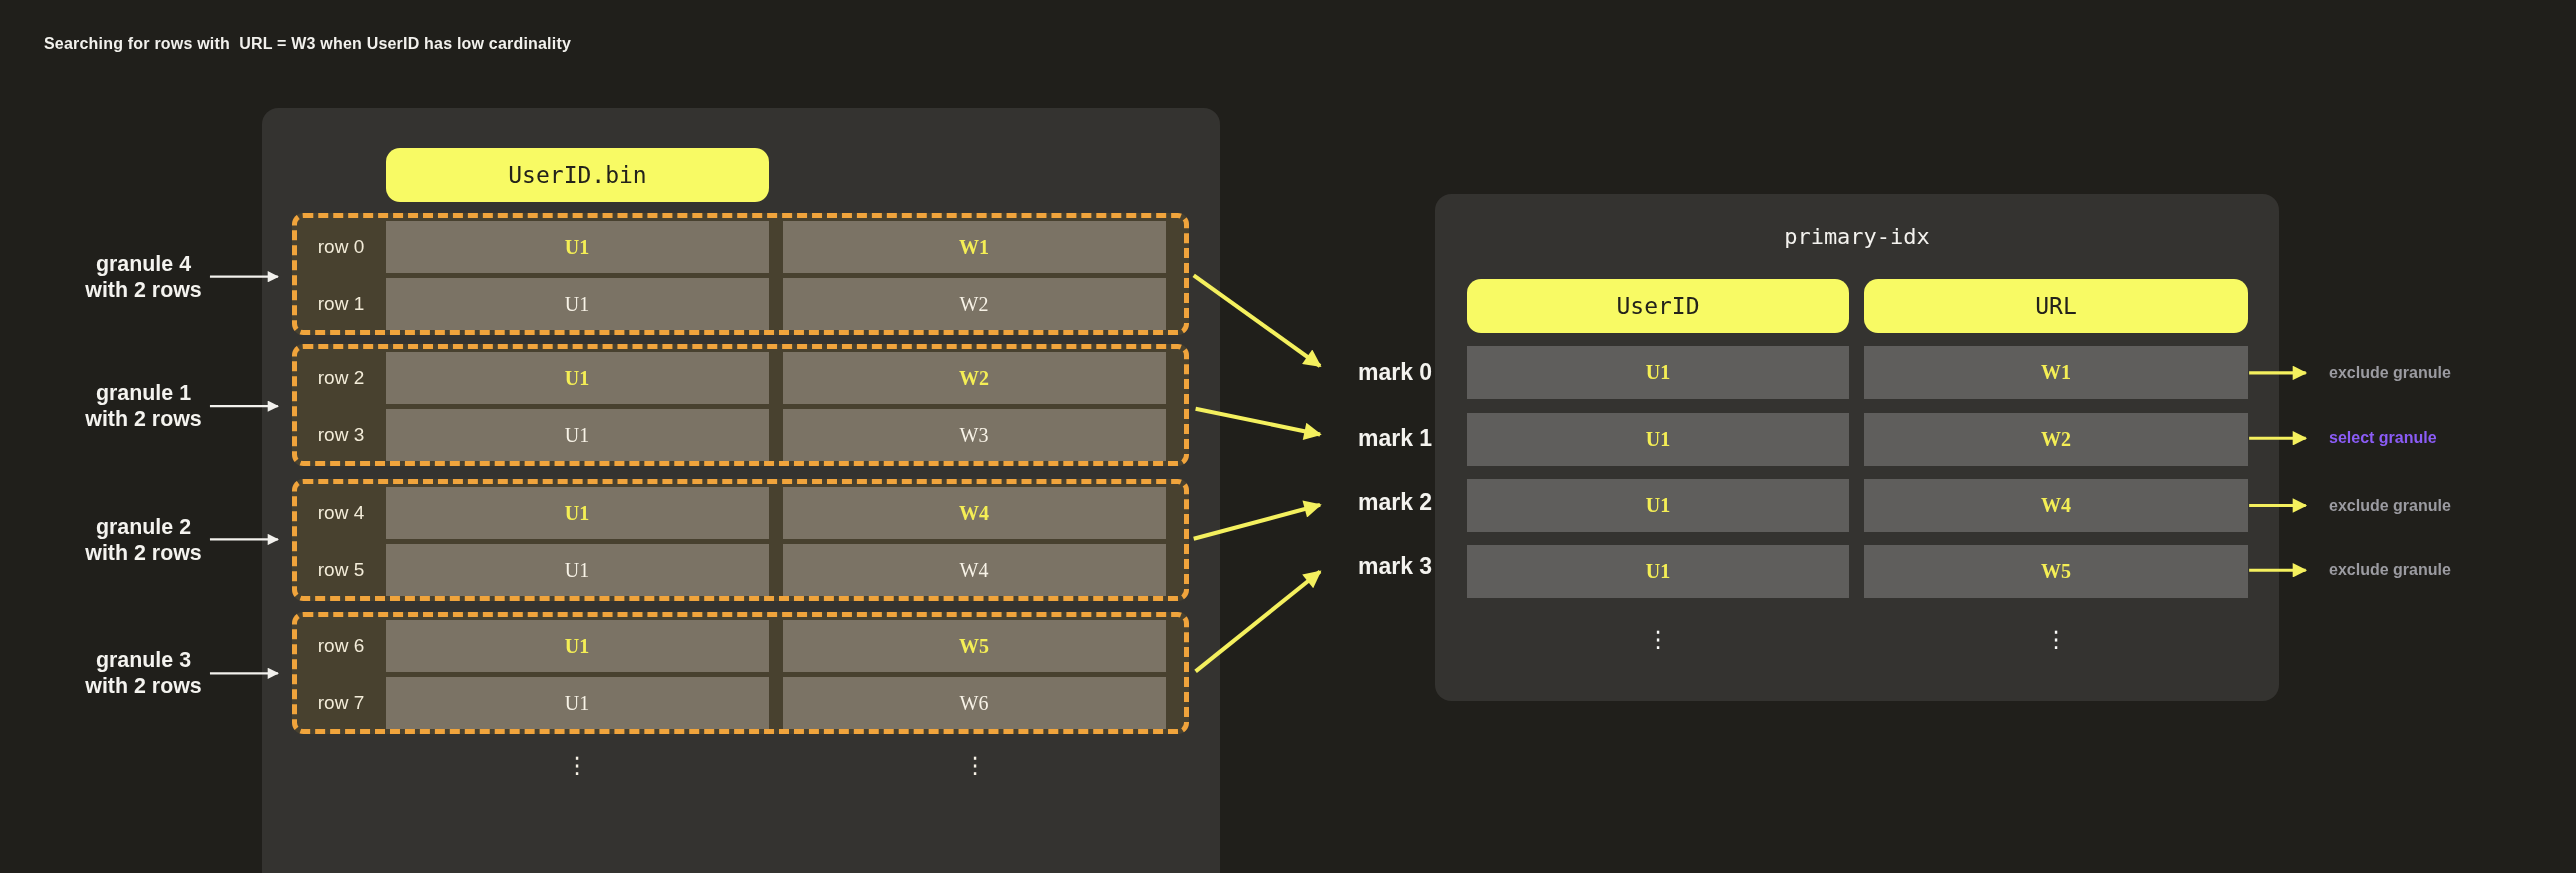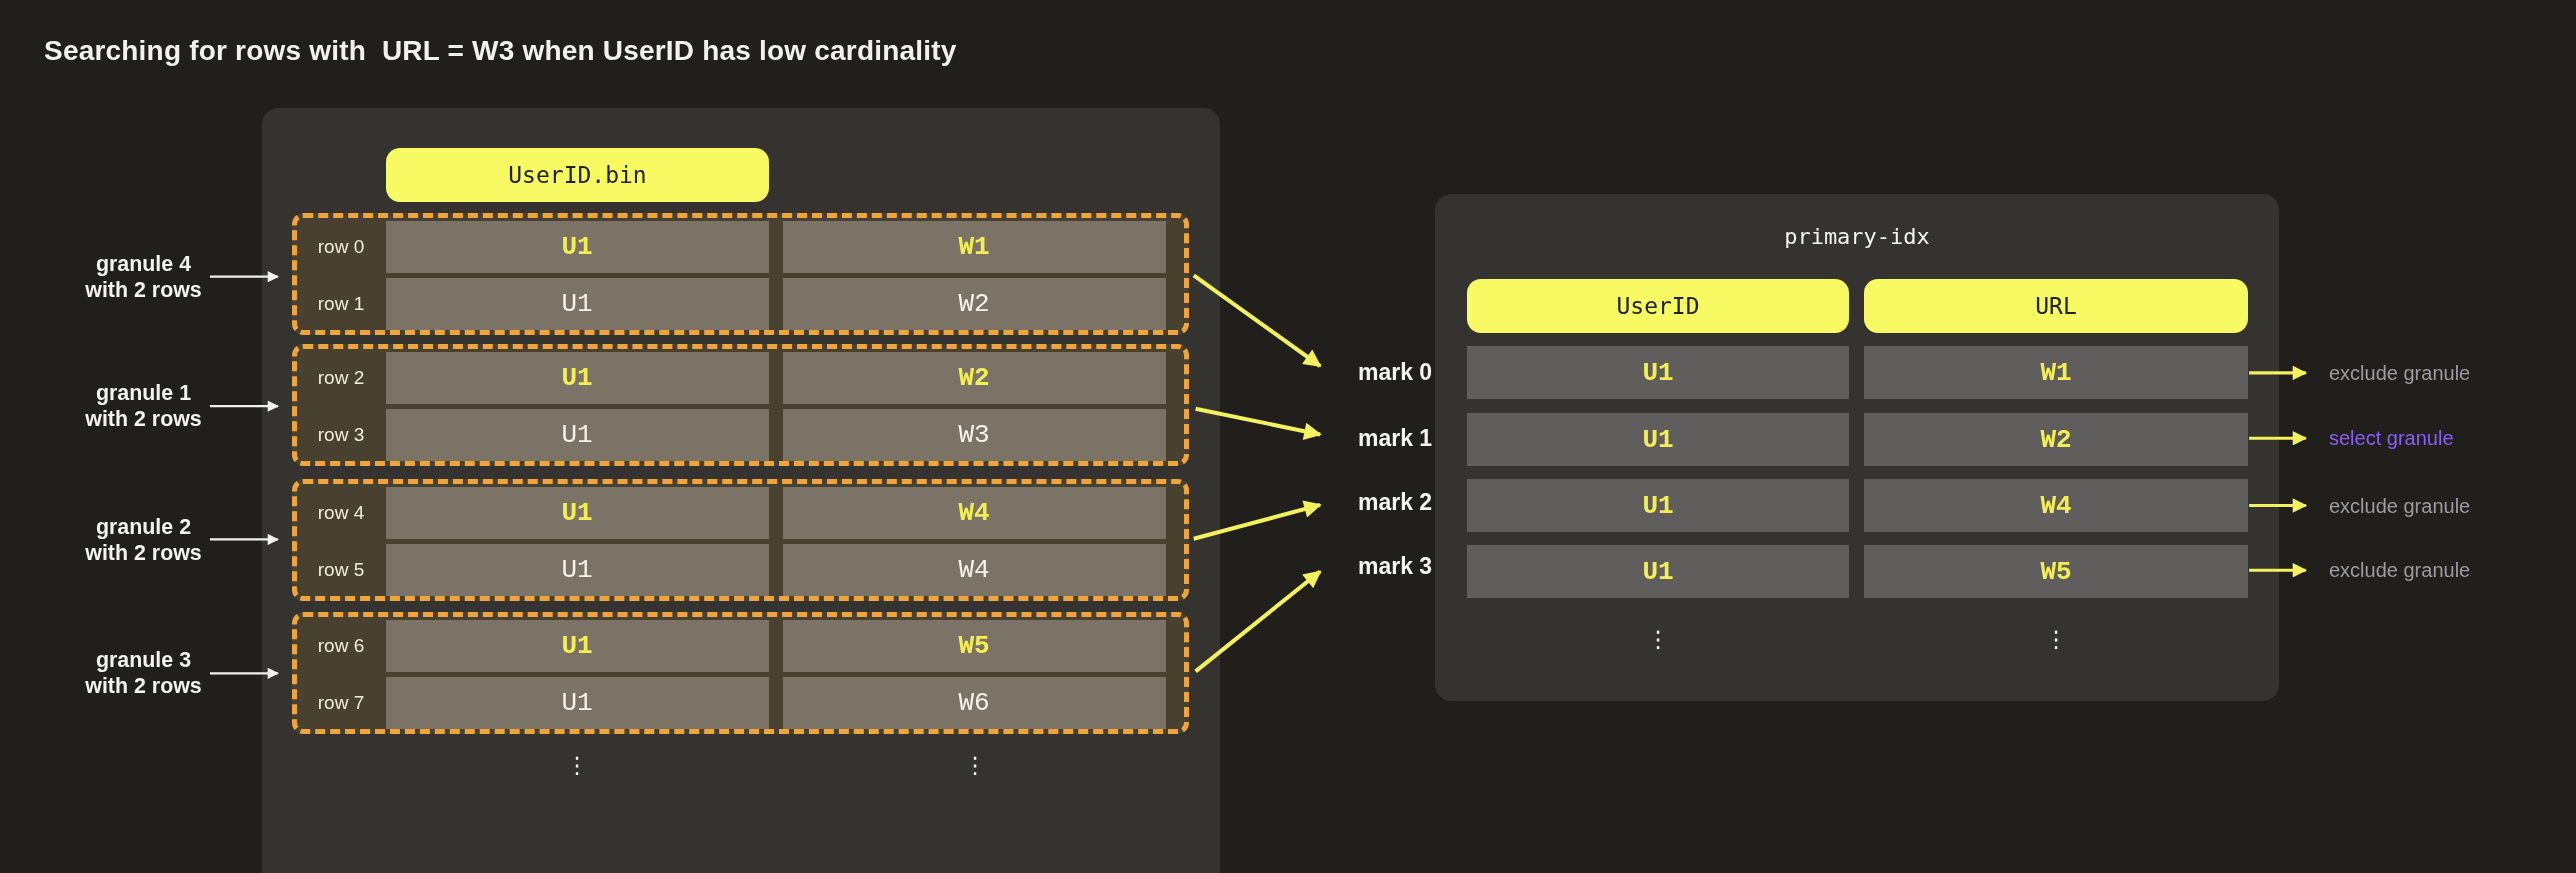--- a/index.html
+++ b/index.html
@@ -17,21 +17,21 @@
     --white:#f4f3ef;
     --muted:#9b9ba1;
     --arrow:#f4f05e;
   }
   html,body{margin:0;padding:0;background:var(--bg);}
   .canvas{
     position:relative;width:2576px;height:874px;background:var(--bg);
     font-family:"Liberation Sans",sans-serif;overflow:hidden;
   }
   .title{
-    position:absolute;left:44px;top:35px;font-size:28px;font-weight:700;
+    position:absolute;left:44px;top:35px;font-size:16px;font-weight:700;
     color:#f2f1ed;white-space:pre;letter-spacing:0.2px;
   }
   
   .glabel{
     position:absolute;left:62px;width:163px;text-align:center;color:var(--white);
     font-weight:700;font-size:21.4px;line-height:26px;
   }
   
   .panel{position:absolute;background:var(--panel);border-radius:16.3px;}
   .panel-left{left:262px;top:108px;width:958px;height:844px;}
@@ -49,21 +49,21 @@
   .g-row{position:absolute;left:0;right:0;height:52px;}
   .g-row.r0{top:3.1px;}
   .g-row.r1{top:60px;}
   .row-label{
     position:absolute;left:0;width:89px;height:100%;display:flex;align-items:center;
     justify-content:center;color:var(--rowlabel);
     font-family:Liberation Sans, sans-serif;font-size:19px;
   }
   .cell{
     position:absolute;height:100%;display:flex;align-items:center;justify-content:center;
-    font-family:Liberation Mono, monospace;font-size:26px;
+    font-family:Liberation Serif, serif;font-size:20px;
   }
   .bin-cell{background:var(--bin-cell);}
   .cell-user{left:89px;width:383px;}
   .cell-url{left:486px;width:383px;}
   .hl{color:var(--hl);font-weight:700;}
   .plain{color:var(--plain);font-weight:400;}
   .ellipsis{
     position:absolute;width:38px;text-align:center;color:var(--plain);
     font-family:"DejaVu Sans Mono",monospace;font-size:22.6px;line-height:22.6px;
   }
@@ -76,21 +76,21 @@
   .panel-title{
     position:absolute;top:30px;left:0;width:100%;text-align:center;color:#f3f2ee;
     font-family:"DejaVu Sans Mono",monospace;font-size:22px;
   }
   .idx-cell{background:var(--idx-cell);}
   .idx-user{left:32px;width:382px;}
   .idx-url{left:429px;width:384px;}
   .idx-cell.hl{color:var(--hl);}
   
   .action{
-    position:absolute;left:2329px;font-size:20px;font-weight:400;line-height:28px;
+    position:absolute;left:2329px;font-size:16px;font-weight:700;line-height:28px;
   }
   .action-exclude{color:var(--muted);}
   .action-select{color:#8b5cf6;}
   
   .arrows{position:absolute;left:0;top:0;pointer-events:none;}
 </style>
 </head>
 <body>
 
 <div class="canvas">

